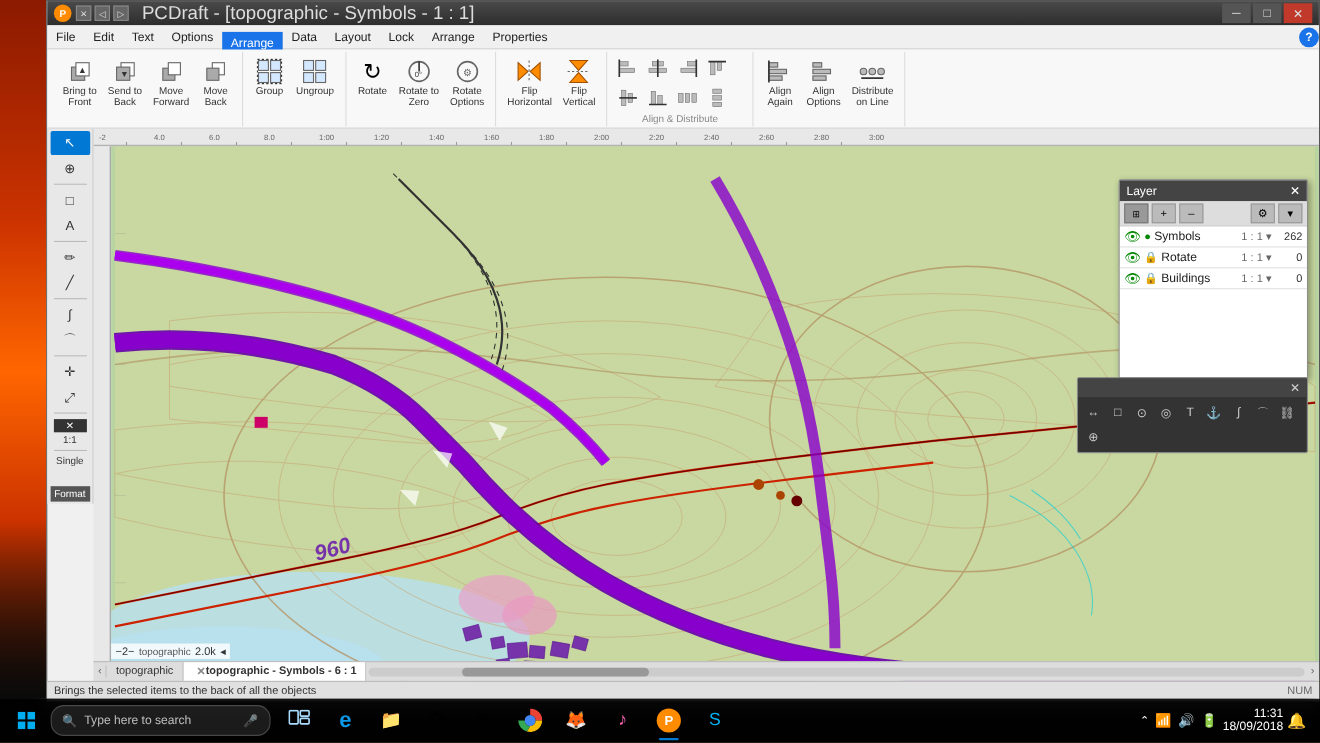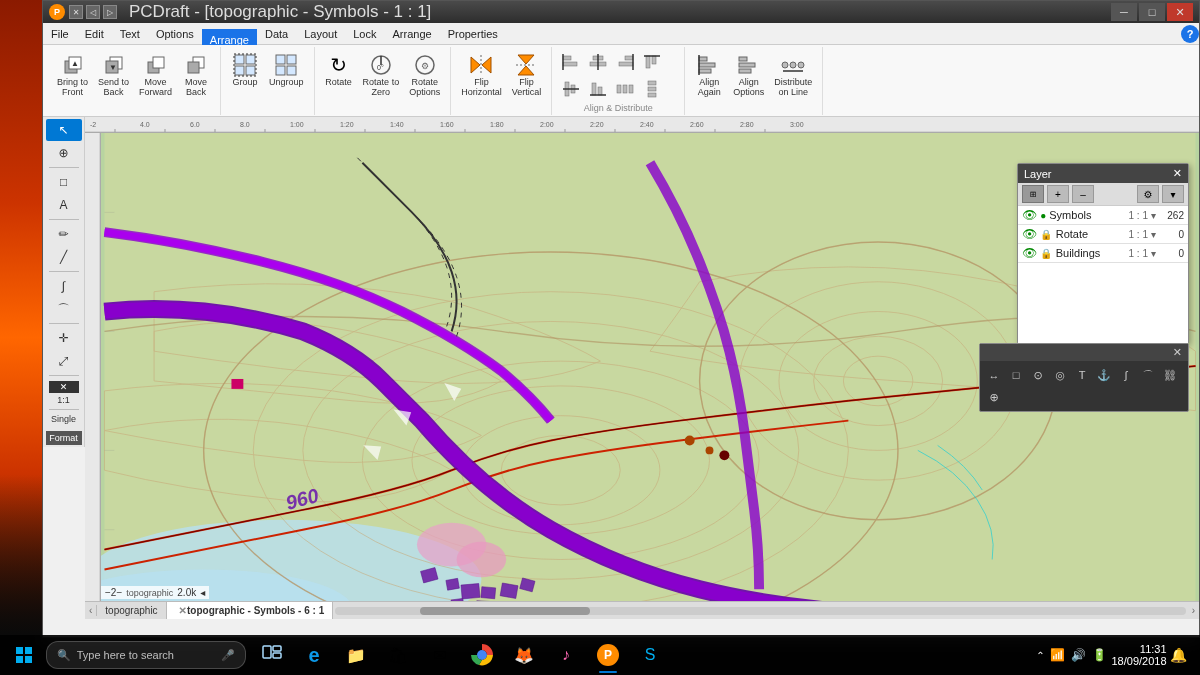--- a/index.html
+++ b/index.html
@@ -170,21 +170,21 @@
     }
     .lt-close {
       width: 30px; background: #333; color: white; font-size: 9px;
       padding: 1px 3px; text-align: center; cursor: pointer; margin-top: 2px;
     }
     .lt-scale {
       font-size: 9px; color: #333; text-align: center; padding: 1px;
     }
     .lt-format-btn {
       width: 36px; background: #555; color: white; font-size: 9px;
-      padding: 2px; text-align: center; cursor: pointer; margin-top: 5px;
+      padding: 2px; text-align: center; cursor: pointer; margin-top: 16px;
     }
     .lt-single-btn {
       width: 36px; font-size: 9px; color: #333; padding: 1px; text-align: center;
       cursor: pointer;
     }
 
     
     .ruler-h {
       position: absolute;
       top: 116px; left: 42px; right: 0;
@@ -967,20 +967,24 @@
       <div style="padding:0 4px;font-size:10px;color:#666;">›</div>
     </div>
 
     <div class="scale-indicator">
       <span>−2−</span>
       <span style="font-size:9px;color:#555;">topographic</span>
       <span>2.0k</span>
       <span style="cursor:pointer;">◂</span>
     </div>
 
+    <div class="status-bar">
+      <span class="status-left">Brings the selected items to the back of all the objects</span>
+      <span class="status-right">NUM</span>
+    </div>
 
   </div>
 
   <div class="taskbar">
     <div class="taskbar-start">
       <div class="start-icon">
         <svg width="16" height="16" viewBox="0 0 16 16">
           <rect x="0" y="0" width="7" height="7" fill="#00adef"></rect>
           <rect x="9" y="0" width="7" height="7" fill="#00adef"></rect>
           <rect x="0" y="9" width="7" height="7" fill="#00adef"></rect>

